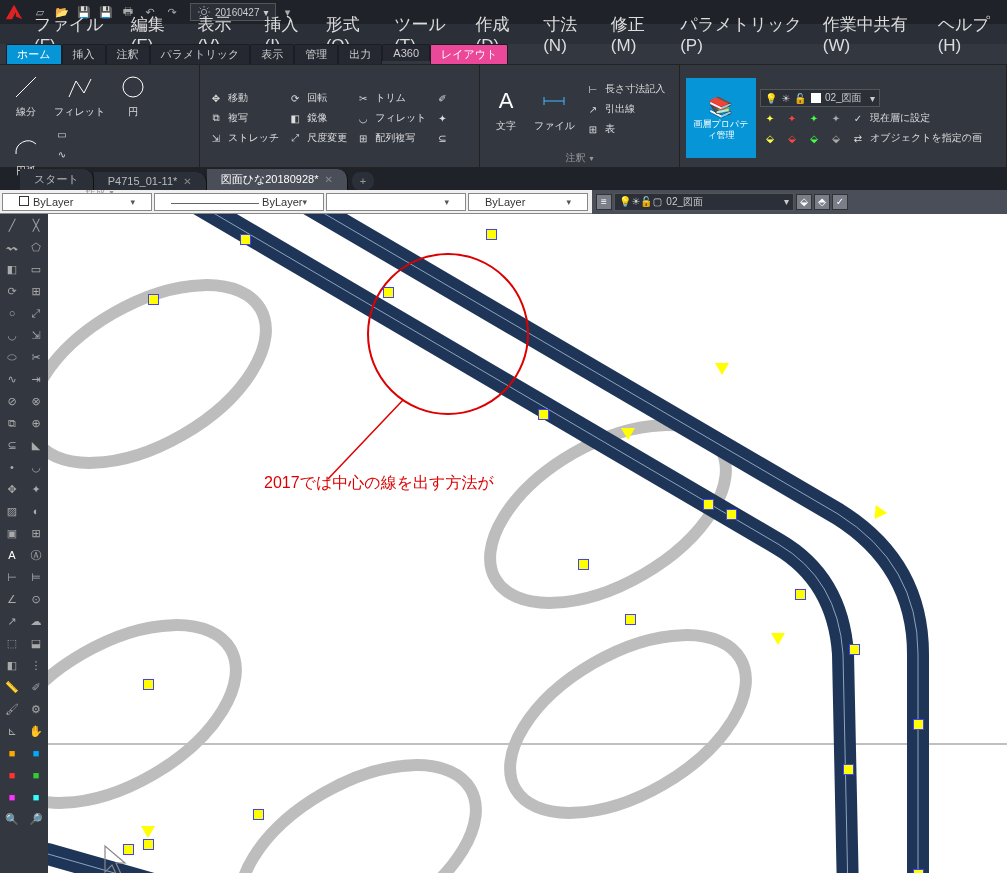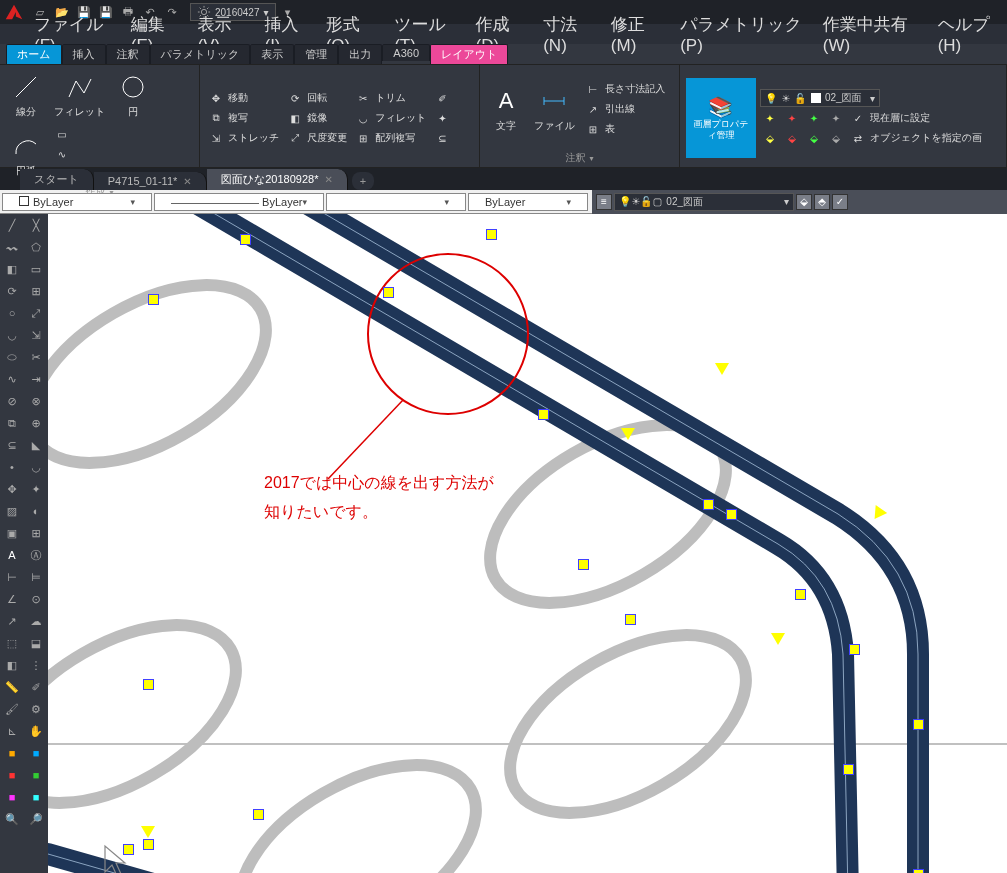--- a/index.html
+++ b/index.html
@@ -490,21 +490,20 @@
         <path d="M150 -10 L730 330 Q790 365 795 440 L800 680"></path>
         <path d="M260 -10 L790 300 Q870 350 870 440 L870 680"></path>
       </g>
 
       <circle cx="400" cy="120" r="80" fill="none" stroke="#d00" stroke-width="2"></circle>
       <line x1="355" y1="186" x2="280" y2="265" stroke="#d00" stroke-width="1.5"></line>
     </svg>
 
     <div class="annot-text" style="left:216px;top:255px;">
       <div>2017では中心の線を出す方法が</div>
-      <div>知りたいです。</div>
     </div>
 
     <div class="grip" style="left:197px;top:25px;"></div>
     <div class="grip" style="left:443px;top:20px;"></div>
     <div class="grip" style="left:340px;top:78px;"></div>
     <div class="grip" style="left:105px;top:85px;"></div>
     <div class="grip" style="left:495px;top:200px;"></div>
     <div class="grip" style="left:660px;top:290px;"></div>
     <div class="grip" style="left:683px;top:300px;"></div>
     <div class="grip" style="left:535px;top:350px;"></div>

